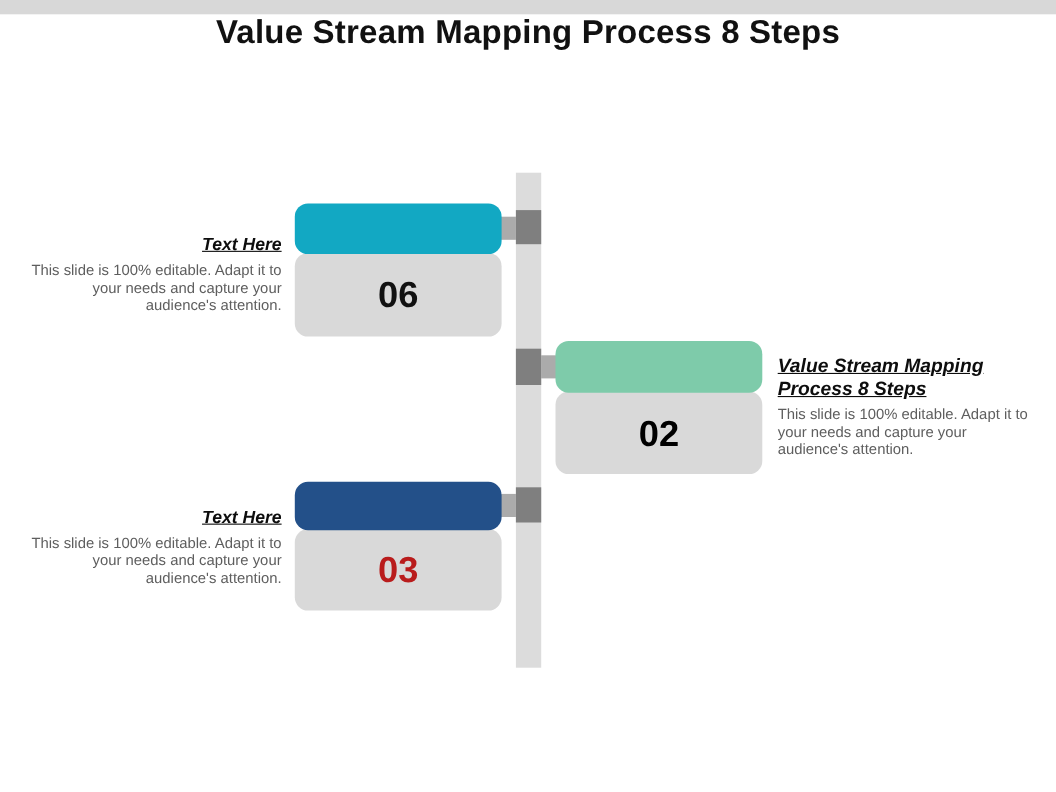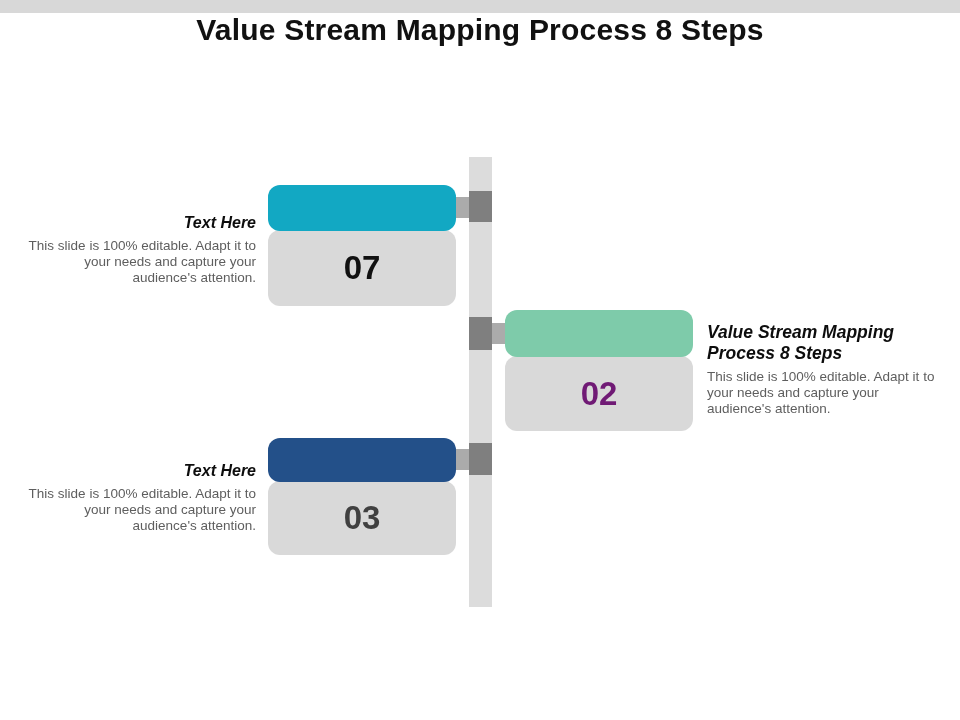--- a/index.html
+++ b/index.html
@@ -50,21 +50,21 @@
   .card-2 .card-body { top: 46px; height: 75px; }
   .card-3 .card-body { top: 43px; height: 74px; }
 
   .textblock { position: absolute; width: 232px; }
   .tb-1 { right: 704px; top: 213px; text-align: right; }
   .tb-2 { left: 707px; top: 322px; text-align: left; }
   .tb-3 { right: 704px; top: 461px; text-align: right; }
 
   .tb-heading {
     font-weight: 700; font-style: italic;
-    font-size: 16px; line-height: 20px;
+    font-size: 16px; line-height: 20px; text-decoration: underline;
   }
   .tb-2 .tb-heading { font-size: 17.5px; line-height: 21px; }
 
   .tb-desc { font-size: 13.5px; line-height: 16px; margin-top: 5px; }
 </style>
 </head>
 <body>
 
 <div class="slide">
 
@@ -77,35 +77,35 @@
   <div class="conn conn-1" style="background: rgb(171, 171, 171);"></div>
   <div class="conn conn-2" style="background: rgb(171, 171, 171);"></div>
   <div class="conn conn-3" style="background: rgb(171, 171, 171);"></div>
 
   <div class="node node-1" style="background: rgb(127, 127, 127);"></div>
   <div class="node node-2" style="background: rgb(127, 127, 127);"></div>
   <div class="node node-3" style="background: rgb(127, 127, 127);"></div>
 
   <div class="card card-1">
     <div class="card-body" style="background: rgb(217, 217, 217);">
-      <span style="color: rgb(17, 17, 17);">07</span>
+      <span style="color: rgb(17, 17, 17);">06</span>
     </div>
     <div class="card-header" style="background: rgb(18, 168, 195);"></div>
   </div>
 
   <div class="card card-2">
     <div class="card-body" style="background: rgb(217, 217, 217);">
-      <span style="color: #701a75;">02</span>
+      <span style="color: #000000;">02</span>
     </div>
     <div class="card-header" style="background: rgb(126, 203, 170);"></div>
   </div>
 
   <div class="card card-3">
     <div class="card-body" style="background: rgb(217, 217, 217);">
-      <span style="color: #404040;">03</span>
+      <span style="color: #b91c1c;">03</span>
     </div>
     <div class="card-header" style="background: rgb(35, 80, 137);"></div>
   </div>
 
   <div class="textblock tb-1">
     <div class="tb-heading" style="color: rgb(13, 13, 13);">Text Here</div>
     <div class="tb-desc" style="color: rgb(94, 94, 94);">This slide is 100% editable. Adapt it to your needs and capture your audience's attention.</div>
   </div>
 
   <div class="textblock tb-2">

